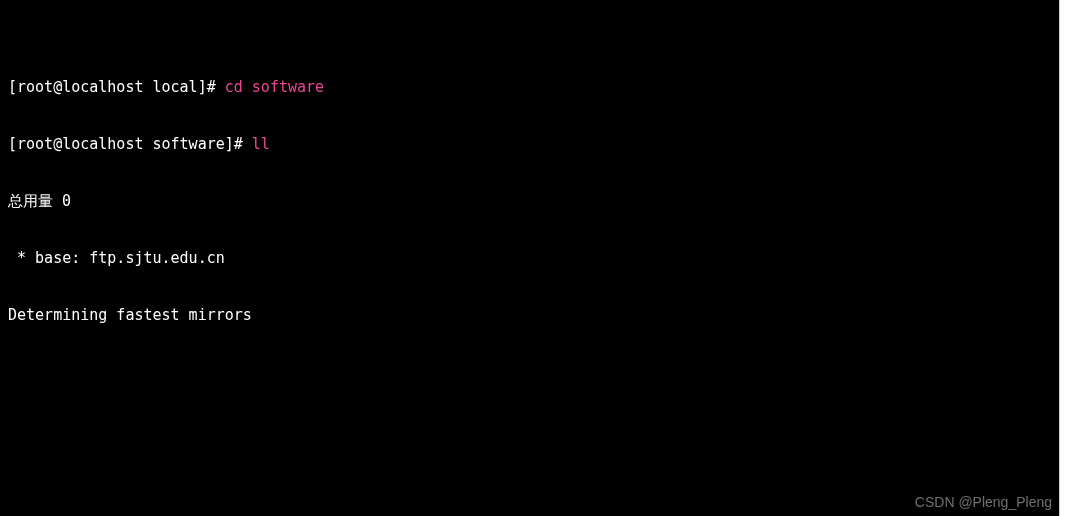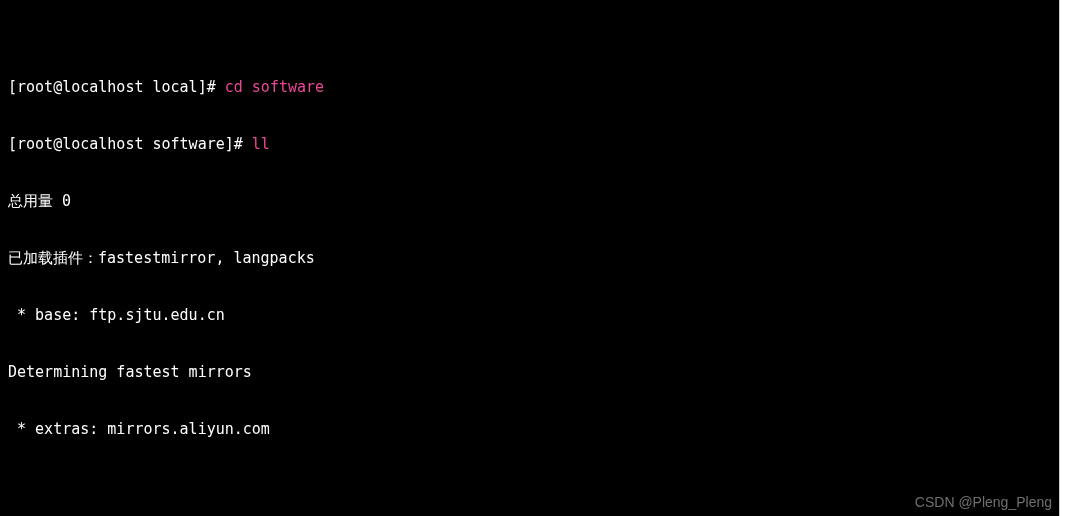--- a/index.html
+++ b/index.html
@@ -51,24 +51,22 @@
   }
 </style>
 </head>
 <body>
 
 <div class="terminal-wrap">
   <div class="terminal-inner">
     <span class="line"><span class="prompt">[root@localhost local]# </span><span class="cmd">cd software</span></span>
     <span class="line"><span class="prompt">[root@localhost software]# </span><span class="cmd">ll</span></span>
     <span class="line">总用量 0</span>
-    <span class="line">已加载插件：fastestmirror, langpacks</span>
     <span class="line"> * base: ftp.sjtu.edu.cn</span>
     <span class="line">Determining fastest mirrors</span>
-    <span class="line"> * extras: mirrors.aliyun.com</span>
     
     
     
     
     
     
     
     
     
     

